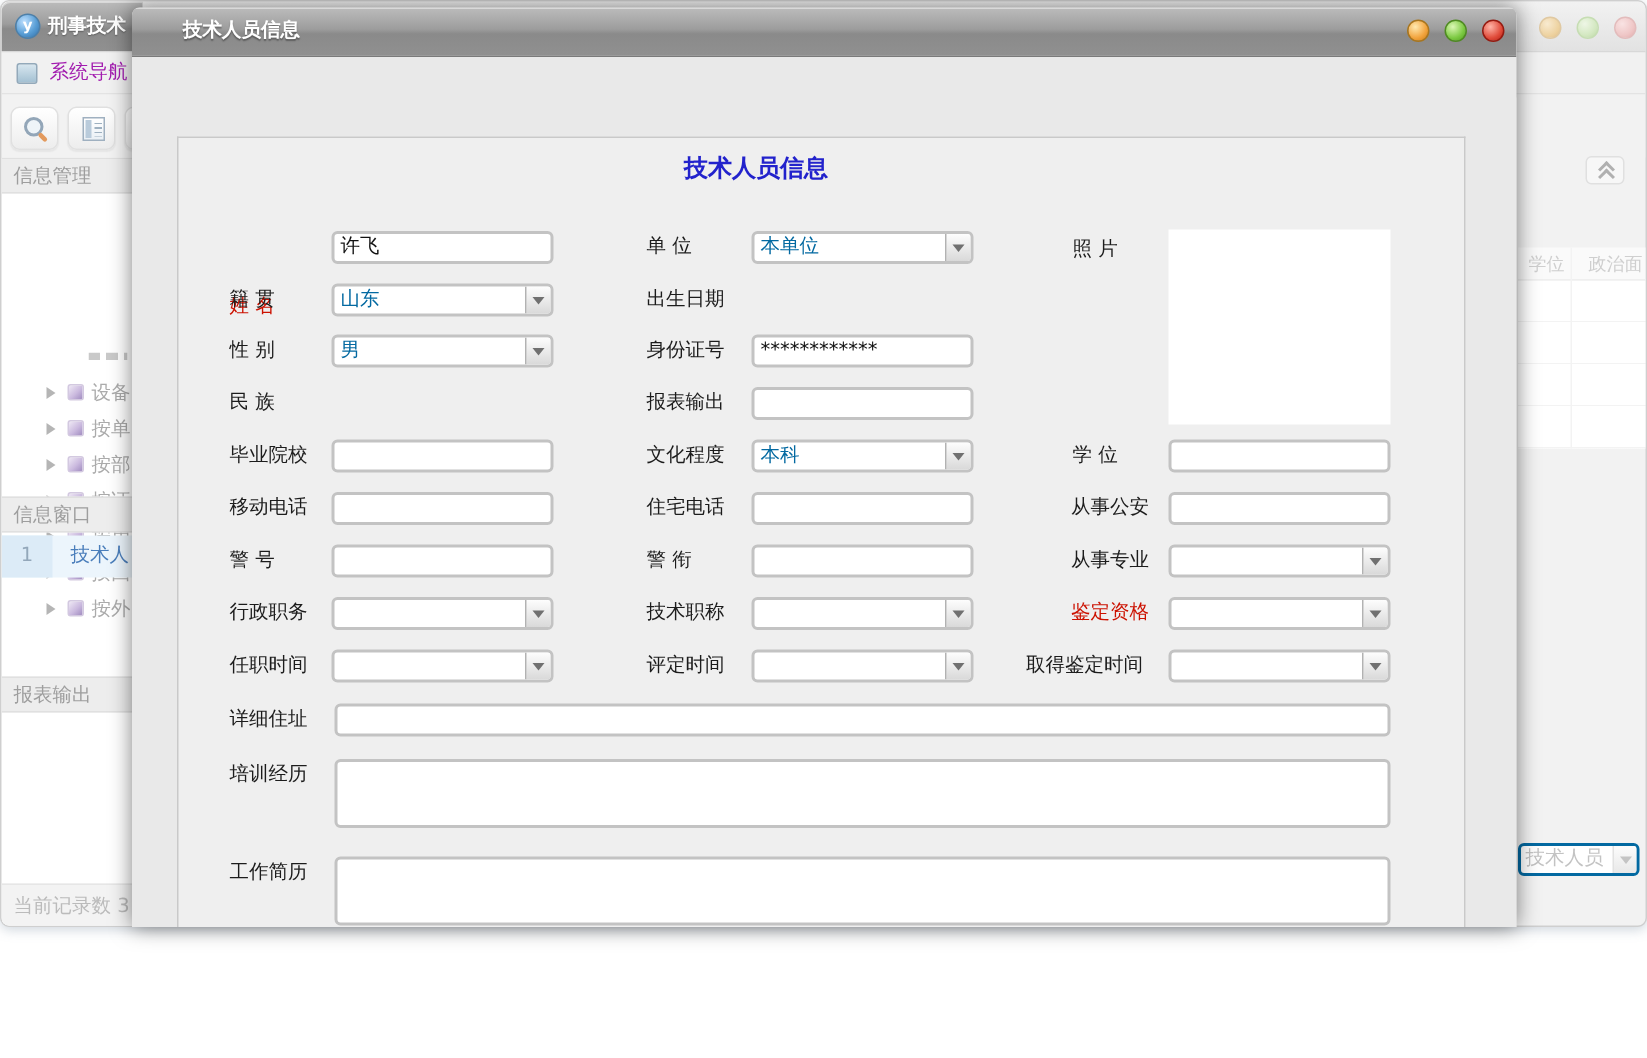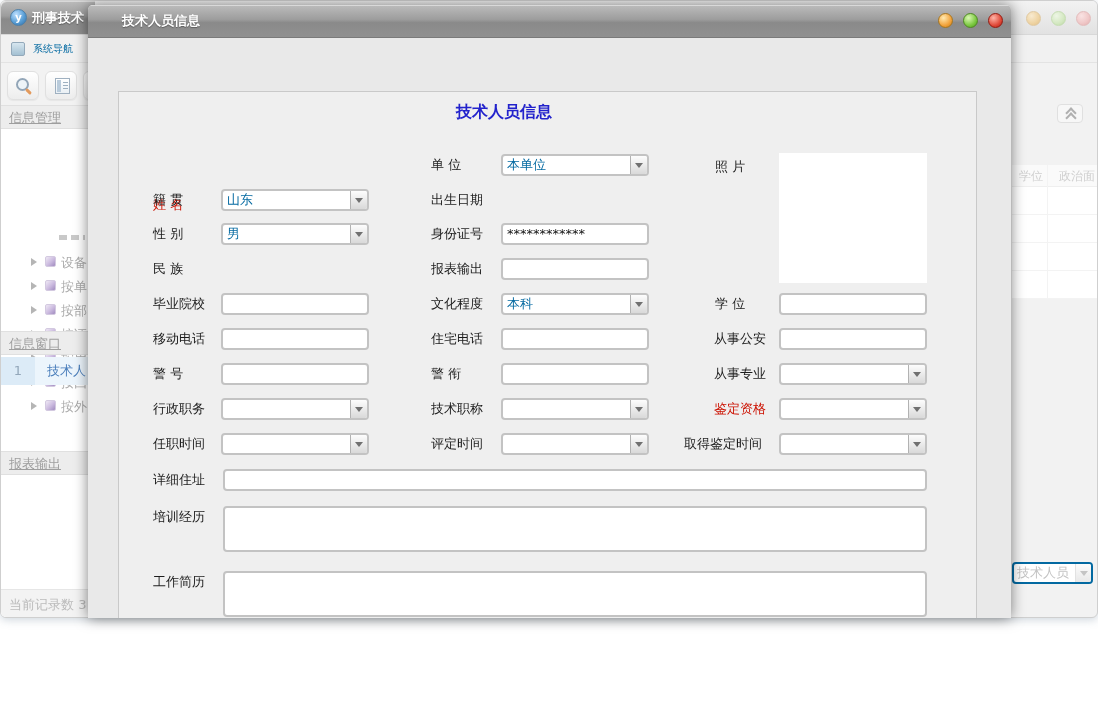--- a/index.html
+++ b/index.html
@@ -23,40 +23,40 @@
     font-size:13px; font-weight:bold; white-space:nowrap; text-shadow:0 1px 1px rgba(0,0,0,.35); }
   .light { position:absolute; width:15px; height:15px; border-radius:50%; }
   .lf-y { background:radial-gradient(circle at 35% 30%, #f8ead0, #eed3a2 60%, #e2bf85); border:1px solid #e0c9a2; }
   .lf-g { background:radial-gradient(circle at 35% 30%, #eef6e6, #d4e8c2 60%, #bcd9a4); border:1px solid #c6ddb3; }
   .lf-r { background:radial-gradient(circle at 35% 30%, #f9e3e3, #efc7c7 60%, #e3acac); border:1px solid #e3bcbc; }
 
   .nav-row { position:absolute; left:0; top:34px; width:100%; height:28px;
     background:#f1f1f1; border-bottom:1px solid #e3e3e3; }
   .nav-icon { position:absolute; left:10px; top:7px; width:14px; height:14px;
     border:1px solid #93a9ba; background:linear-gradient(#d7e6ef,#a3c0d2); border-radius:2px; }
-  .nav-label { position:absolute; left:32px; top:0; line-height:28px; font-size:10px; color:#0369a1; white-space:nowrap; }
+  .nav-label { position:absolute; left:32px; top:0; line-height:28px; font-size:13px; color:#a21caf; white-space:nowrap; }
 
   .toolbar { position:absolute; left:0; top:62px; width:100%; height:42px; background:#f2f2f2; }
   .tool-btn { position:absolute; top:8px; width:32px; height:29px; border:1px solid #e0e0e0;
     border-radius:6px; background:linear-gradient(#ffffff,#ededed); box-shadow:0 1px 1px rgba(0,0,0,.05); }
   .i-search { position:absolute; left:7px; top:5px; width:17px; height:17px; }
   .i-search::before { content:""; position:absolute; left:1px; top:1px; width:9px; height:9px;
     border:2px solid #93a6b8; border-radius:50%; background:#eef4f8; }
   .i-search::after { content:""; position:absolute; right:0; bottom:1px; width:7px; height:3px;
     background:#e39a5d; transform:rotate(45deg); border-radius:2px; }
   .i-form { position:absolute; left:9px; top:6px; width:15px; height:16px;
     border:1px solid #9fb0c0; background:linear-gradient(#ffffff,#eaf0f5); }
   .i-form::before { content:""; position:absolute; left:1px; top:1px; bottom:1px; width:4px; background:#b9cbdb; }
   .i-form::after { content:""; position:absolute; left:7px; top:3px; width:5px; height:9px;
     background:repeating-linear-gradient(#9db0c0 0 1px, transparent 1px 3px); }
 
   .sidebar { position:absolute; left:0; top:104px; width:89px; height:514px; background:#ffffff; overflow:hidden; }
   .side-header { position:absolute; left:0; width:100%; height:24px; background:#ededed;
     border-top:1px solid #e0e0e0; border-bottom:1px solid #e0e0e0;
-    font-size:13px; color:#9e9e9e; line-height:23px; padding-left:8px; white-space:nowrap;text-decoration:underline; }
+    font-size:13px; color:#9e9e9e; line-height:23px; padding-left:8px; white-space:nowrap; }
   .tree-item { position:absolute; left:0; width:100%; height:20px; white-space:nowrap; }
   .caret { position:absolute; left:30px; top:5px; width:0; height:0;
     border-top:4px solid transparent; border-bottom:4px solid transparent; border-left:6px solid #b5b5b5; }
   .wand-icon { position:absolute; left:44px; top:3px; width:11px; height:11px; border-radius:2px;
     border:1px solid #d3c9e0; background:linear-gradient(135deg,#efe9f5 0%,#cbbadf 55%,#a18cc0 100%); }
   .tree-label { position:absolute; left:60px; top:0; font-size:13px; color:#ababab; line-height:19px; }
   .tree-partial { position:absolute; left:58px; top:130px; width:26px; height:5px; overflow:hidden; }
   .tree-partial span { display:block; width:100%; height:10px;
     background:repeating-linear-gradient(90deg,#c9c9c9 0 8px, transparent 8px 12px); }
   .win-row { position:absolute; left:0; top:252px; width:100%; height:28px; background:#ecf5fc; }
@@ -240,20 +240,23 @@
       <span class="light tl-g" style="left:875px; top:8px;"></span>
       <span class="light tl-r" style="left:900px; top:8px;"></span>
     </div>
 
 
     <div class="dlg-content">
       <div class="form-panel">
         <div class="form-title">技术人员信息</div>
 
         <div class="flabel req" style="left:34px; top:62px;margin-top:40px;">姓 名</div>
+        <div class="tbox" style="left:102px; top:62px; width:148px;">
+          <span class="val val-blue">许飞</span>
+          </div>
         <div class="flabel" style="left:312px; top:62px;">单 位</div>
         <div class="sbox" style="left:382px; top:62px; width:148px;">
           <span class="val">本单位</span>
           <span class="btn">
               <i></i>
             </span>
           </div>
         <div class="flabel" style="left:596px; top:64px;">照 片</div>
         <div class="photo-box"></div>
 

